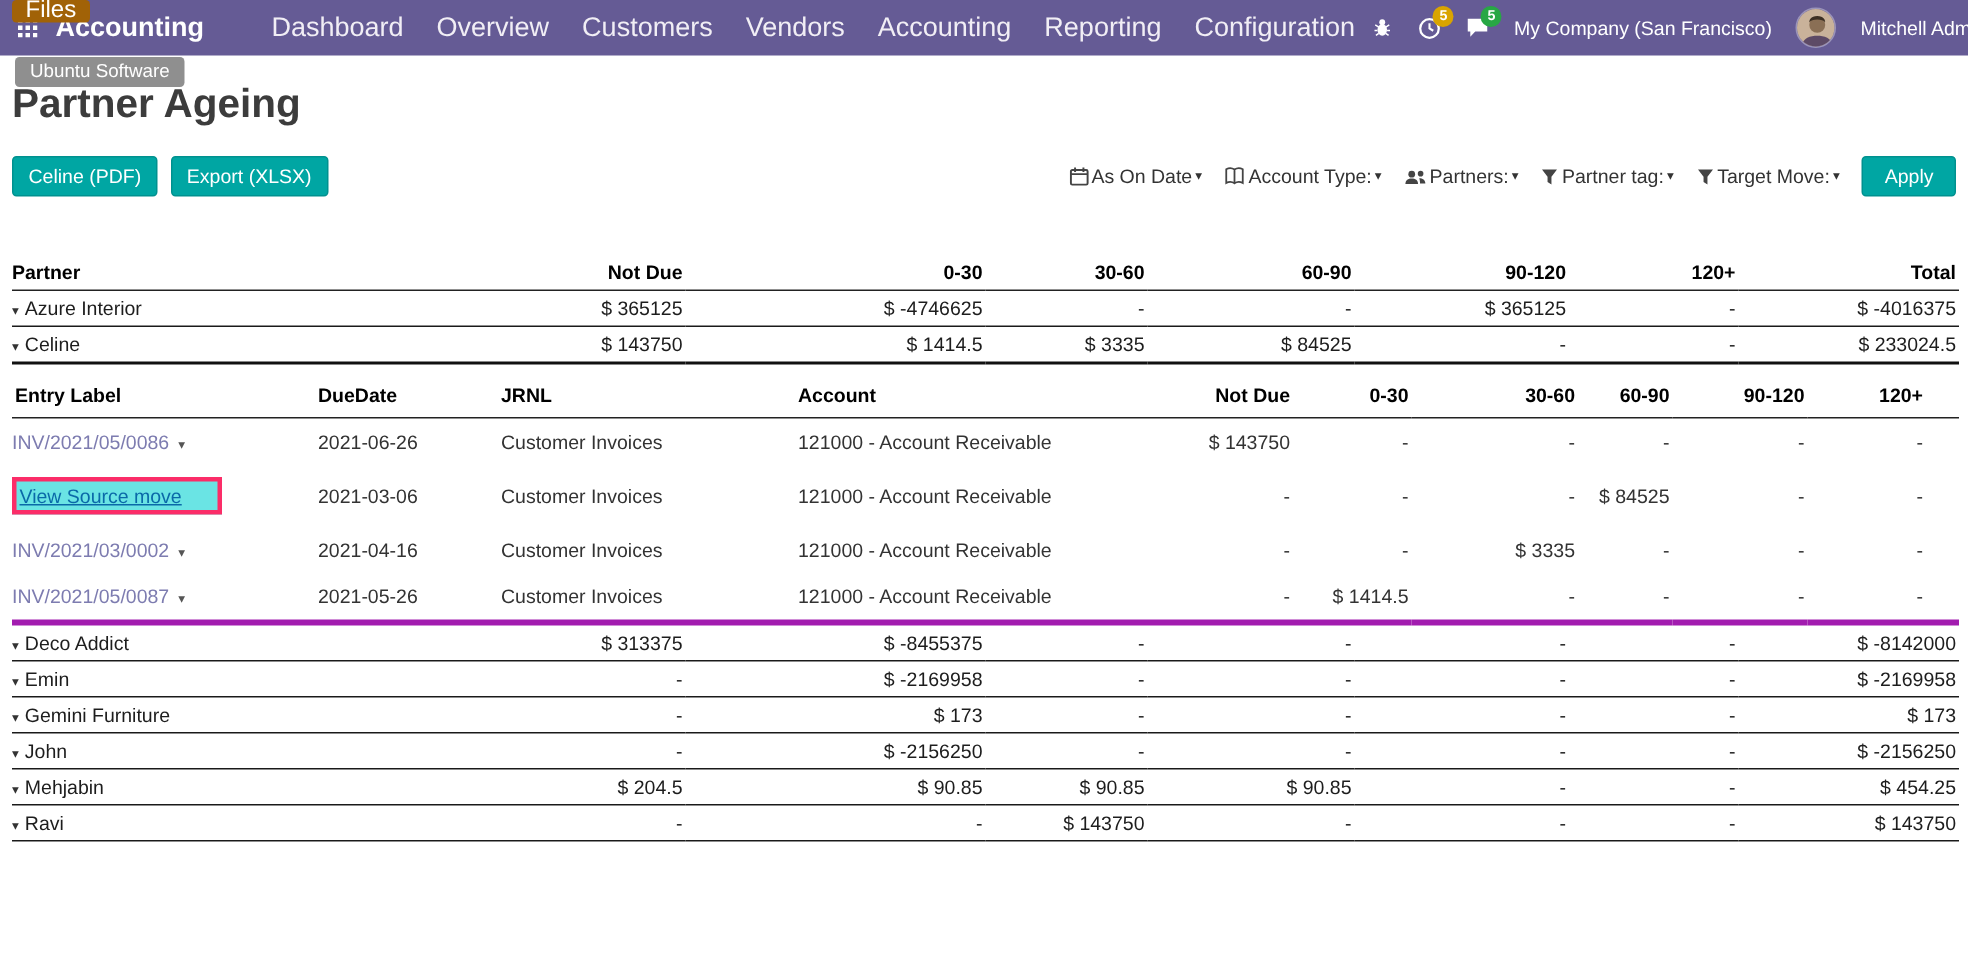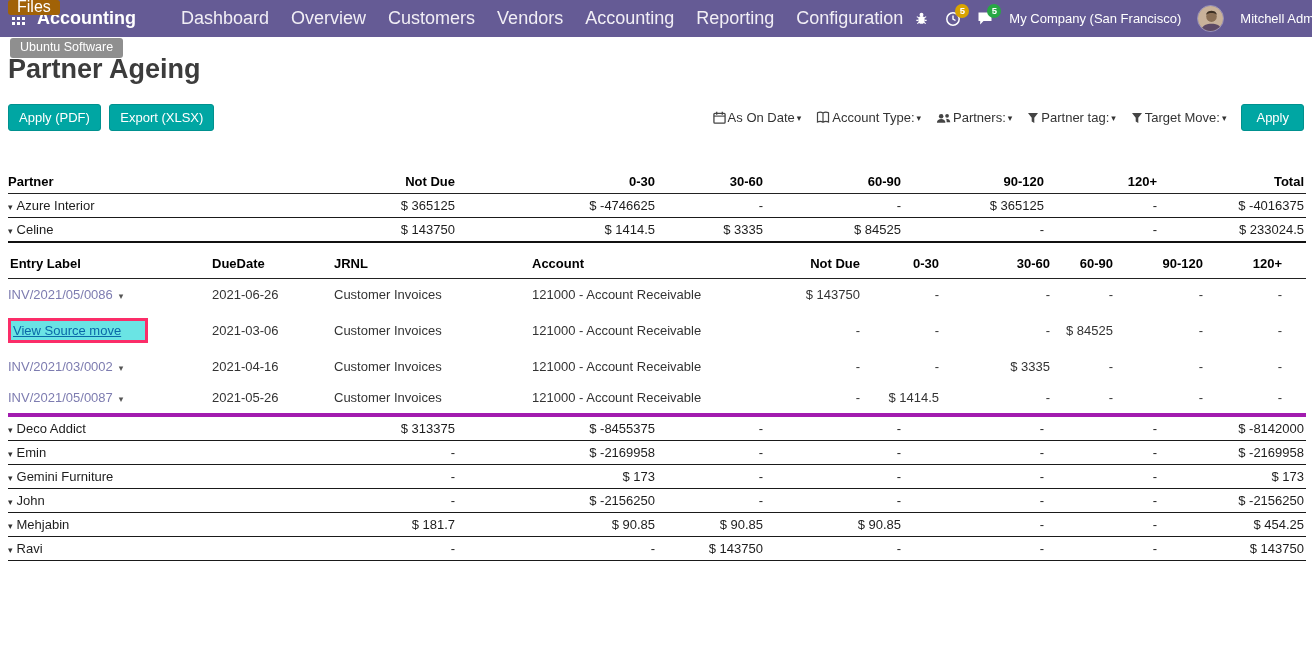--- a/index.html
+++ b/index.html
@@ -143,21 +143,21 @@
 </nav>
 
 <div class="chip chip-files">Files</div>
 <div class="chip chip-ubuntu">Ubuntu Software</div>
 
 <div class="content">
   <h1>Partner Ageing</h1>
 
   <div class="actions-row">
     <span class="left-buttons">
-      <button class="btn">Apply (PDF)</button>
+      <button class="btn">Celine (PDF)</button>
       <button class="btn">Export (XLSX)</button>
     </span>
     <span class="filters" id="filters">
         <span class="filter-item">
           <span class="f-icon">
             <svg width="13" height="13" viewBox="0 0 14 14">
               <rect x="1" y="2.5" width="12" height="10.5" rx="1" fill="none" stroke="#444" stroke-width="1.4"></rect>
               <line x1="4" y1="0.8" x2="4" y2="4" stroke="#444" stroke-width="1.4"></line>
               <line x1="10" y1="0.8" x2="10" y2="4" stroke="#444" stroke-width="1.4"></line>
               <line x1="1" y1="5.5" x2="13" y2="5.5" stroke="#444" stroke-width="1.2"></line>
@@ -381,21 +381,21 @@
             <td class="num">-</td>
             <td class="num">$ -2156250</td>
             <td class="num">-</td>
             <td class="num">-</td>
             <td class="num">-</td>
             <td class="num">-</td>
             <td class="num">$ -2156250</td>
           </tr>
           <tr>
             <td class="partner-cell"><span class="p-caret">▾</span>Mehjabin</td>
-            <td class="num">$ 181.7</td>
+            <td class="num">$ 204.5</td>
             <td class="num">$ 90.85</td>
             <td class="num">$ 90.85</td>
             <td class="num">$ 90.85</td>
             <td class="num">-</td>
             <td class="num">-</td>
             <td class="num">$ 454.25</td>
           </tr>
           <tr>
             <td class="partner-cell"><span class="p-caret">▾</span>Ravi</td>
             <td class="num">-</td>

